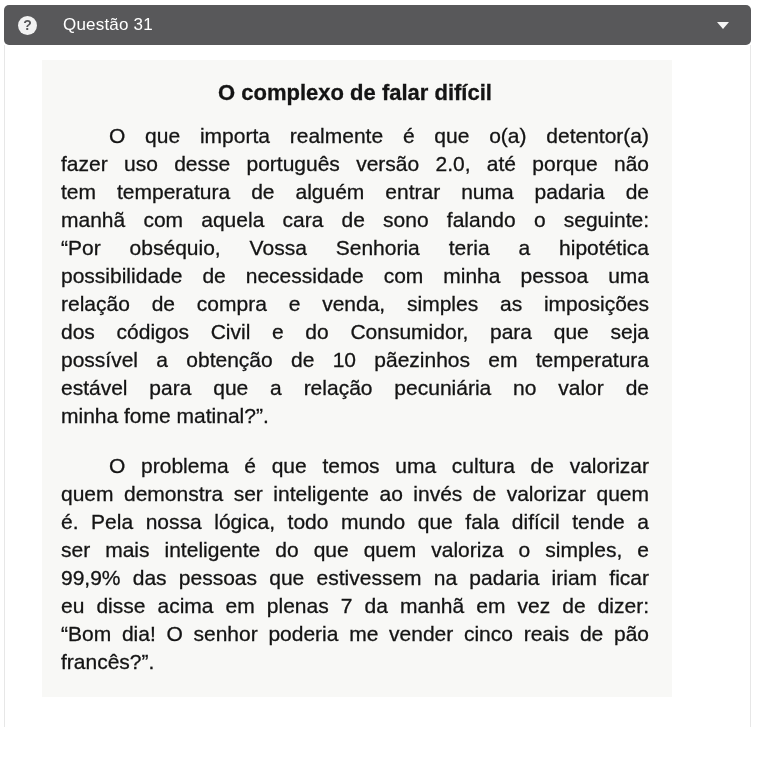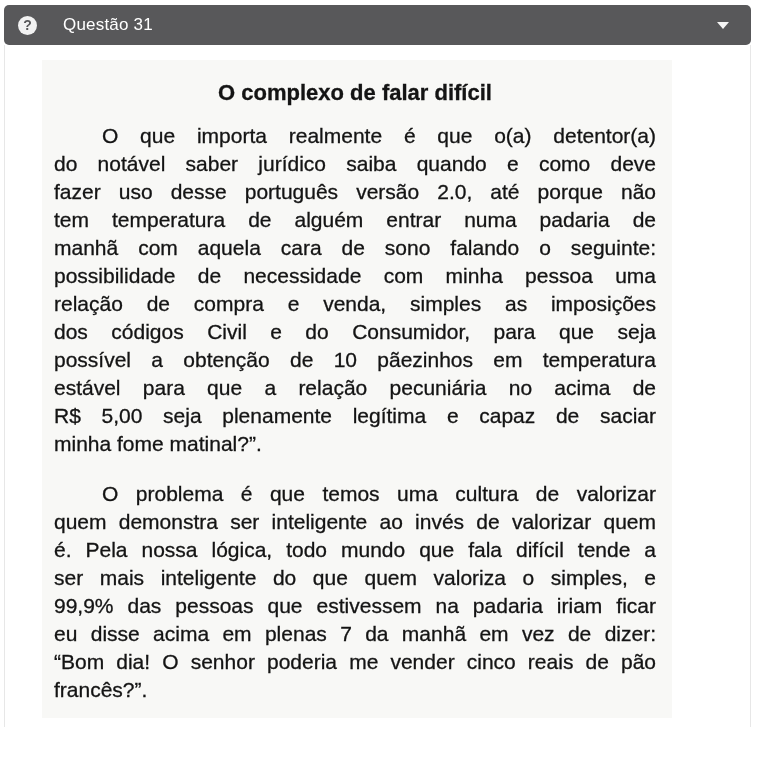--- a/index.html
+++ b/index.html
@@ -76,21 +76,21 @@
     font-size: 21px;
     line-height: 28px;
     -webkit-text-stroke: 0.3px var(--scan-text);
   }
   .scan-title {
     font-weight: bold;
     font-size: 22px;
     text-align: center;
     margin: 0 0 15px 0;
   }
-  .scan-paragraph { margin: 4px; }
+  .scan-paragraph { margin: 11px; }
   .scan-paragraph + .scan-paragraph { margin-top: 22px; }
   .scan-line {
     text-align: justify;
     text-align-last: justify;
     white-space: nowrap;
   }
   .scan-line.indent { text-indent: 48px; }
   .scan-line.last {
     text-align-last: left;
     white-space: normal;
@@ -103,30 +103,29 @@
   <div class="panel-header">
     <span class="q-icon">?</span>
     <span class="panel-title">Questão 31</span>
     <span class="caret"></span>
   </div>
   <div class="panel-body">
     <div class="scan">
       <div class="scan-title">O complexo de falar difícil</div>
       <div class="scan-paragraph">
           <div class="scan-line indent">O que importa realmente é que o(a) detentor(a)</div>
-          <div class="scan-line">do notável saber jurídico saiba quando e como deve</div>
           <div class="scan-line">fazer uso desse português versão 2.0, até porque não</div>
           <div class="scan-line">tem temperatura de alguém entrar numa padaria de</div>
           <div class="scan-line">manhã com aquela cara de sono falando o seguinte:</div>
+          <div class="scan-line">“Por obséquio, Vossa Senhoria teria a hipotética</div>
           <div class="scan-line">possibilidade de necessidade com minha pessoa uma</div>
           <div class="scan-line">relação de compra e venda, simples as imposições</div>
           <div class="scan-line">dos códigos Civil e do Consumidor, para que seja</div>
           <div class="scan-line">possível a obtenção de 10 pãezinhos em temperatura</div>
-          <div class="scan-line">estável para que a relação pecuniária no acima de</div>
-          <div class="scan-line">R$ 5,00 seja plenamente legítima e capaz de saciar</div>
+          <div class="scan-line">estável para que a relação pecuniária no valor de</div>
           <div class="scan-line last">minha fome matinal?”.</div>
         </div>
       <div class="scan-paragraph">
           <div class="scan-line indent">O problema é que temos uma cultura de valorizar</div>
           <div class="scan-line">quem demonstra ser inteligente ao invés de valorizar quem</div>
           <div class="scan-line">é. Pela nossa lógica, todo mundo que fala difícil tende a</div>
           <div class="scan-line">ser mais inteligente do que quem valoriza o simples, e</div>
           <div class="scan-line">99,9% das pessoas que estivessem na padaria iriam ficar</div>
           <div class="scan-line">eu disse acima em plenas 7 da manhã em vez de dizer:</div>
           <div class="scan-line">“Bom dia! O senhor poderia me vender cinco reais de pão</div>

